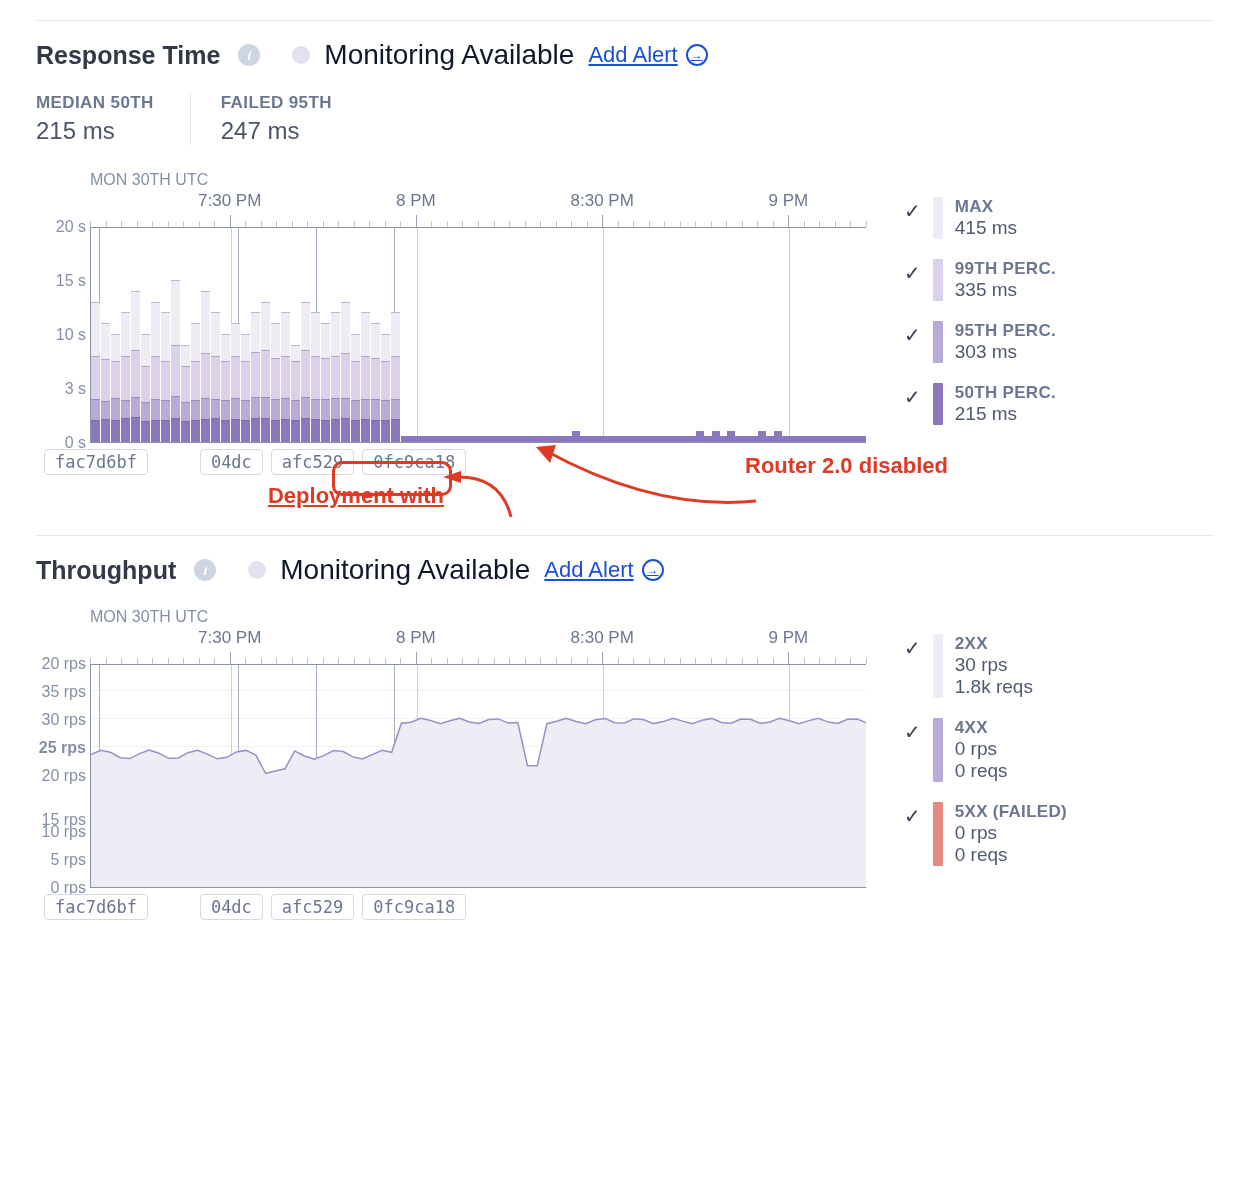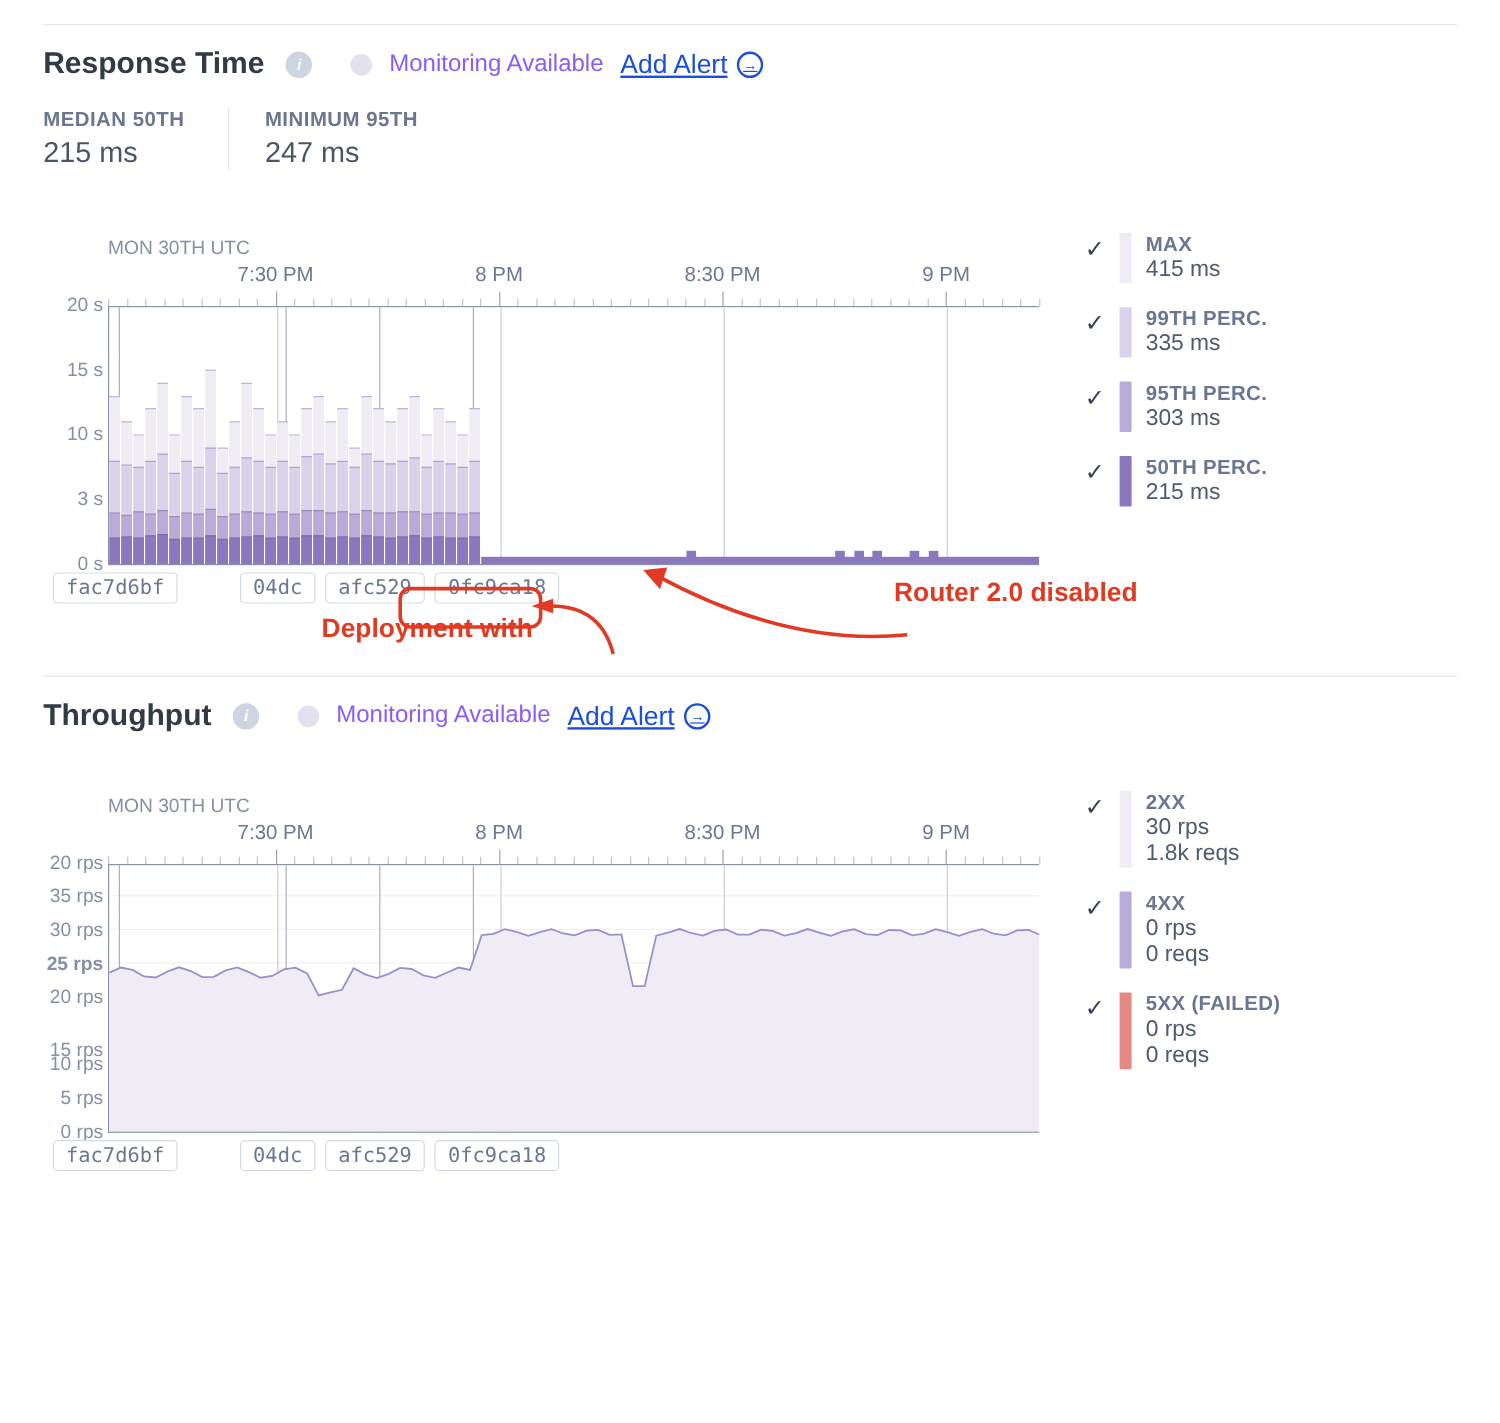--- a/index.html
+++ b/index.html
@@ -39,22 +39,22 @@
   justify-content: center;
   margin-left: 4px;
 }
 .monitor-dot {
   width: 18px; height: 18px;
   border-radius: 50%;
   background: #e3e1ef;
   margin-left: 18px;
 }
 .monitor-text {
-  font-size: 20px;
-  color: #8b5cf6;
+  font-size: 28px;
+  color: #0f172a;
 }
 .add-alert {
   font-size: 22px;
   color: #1a4fd6;
   text-decoration: underline;
   display: inline-flex;
   align-items: center;
   gap: 8px;
   cursor: pointer;
 }
@@ -89,21 +89,20 @@
   font-size: 24px;
   color: #4a5568;
 }
 .chart-wrap {
   display: flex;
   align-items: flex-start;
 }
 .chart-area {
   flex: 0 0 830px;
   position: relative;
-  margin-top: 31px;
 }
 .chart-date {
   font-size: 16px;
   color: #8590a5;
   margin-bottom: 2px;
   margin-left: 54px;
 }
 .xaxis {
   display: flex;
   height: 24px;
@@ -265,21 +264,21 @@
       <span class="arrow-circle">→</span>
     </a>
   </div>
 
   <div class="stats-row">
     <div class="stat">
       <div class="stat-label">MEDIAN 50TH</div>
       <div class="stat-value">215 ms</div>
     </div>
     <div class="stat">
-      <div class="stat-label">MINIMUM 95TH</div>
+      <div class="stat-label">FAILED 95TH</div>
       <div class="stat-value">247 ms</div>
     </div>
   </div>
 
   <div class="chart-wrap">
     <div class="chart-area" style="position:relative;">
       <div class="chart-date">MON 30TH UTC</div>
       <div class="xaxis">
         <span class="tick" style="left:18%">7:30 PM</span>
         <span class="tick" style="left:42%">8 PM</span>
@@ -540,21 +539,21 @@
         <span class="check">✓</span>
         <span class="swatch" style="background:#8a77be"></span>
         <div class="legend-text">
           <div class="name">50TH PERC.</div>
           <div class="val">215 ms</div>
         </div>
       </div>
     </div>
   </div>
 
-  <div class="callout" style="position:relative; left:155px; top:8px; line-height:1.2; text-align:center; width:330px;" id="callout-deploy">
+  <div class="callout" style="position:relative; left:155px; top:8px; line-height:1.2; text-align:center; width:330px;text-decoration:underline;" id="callout-deploy">
       <div>Deployment with</div>
     </div>
   <div class="callout" style="position:absolute; left:745px; margin-top:-48px;">Router 2.0 disabled</div>
 </div>
 
 <div class="panel" style="margin-top:26px;">
 
   <div class="section-header">
     <span class="section-title">Throughput</span>
     <span class="info-icon">i</span>

